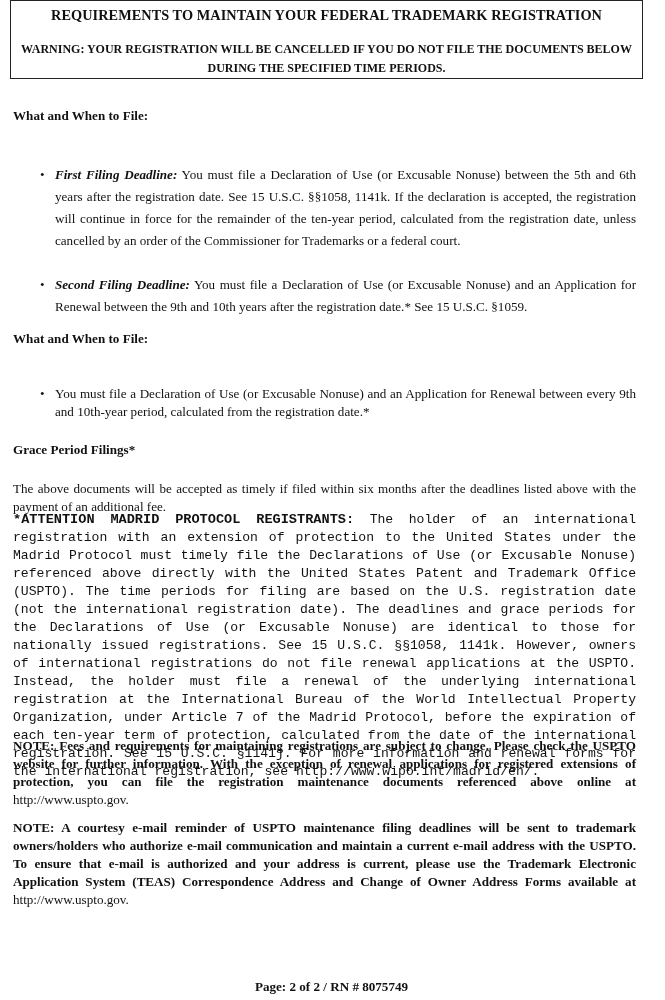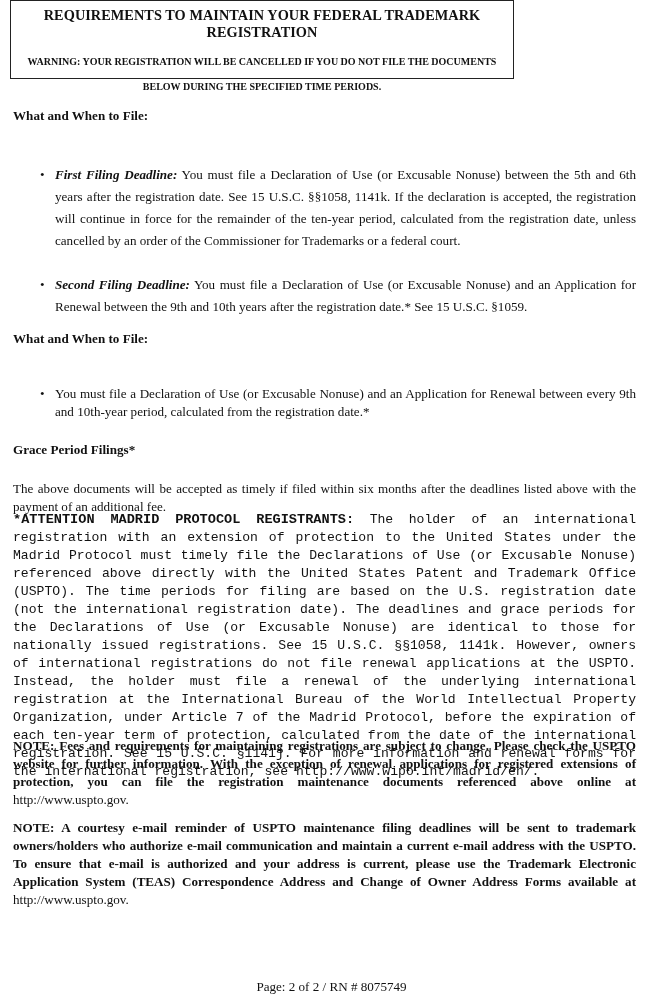--- a/index.html
+++ b/index.html
@@ -2,37 +2,37 @@
 <html><head>
 <meta charset="utf-8">
 <style>
   html, body { margin: 0; padding: 0; background: #ffffff; }
   body {
     width: 665px; height: 1000px; position: relative; overflow: hidden;
     font-family: "Liberation Serif", "DejaVu Serif", serif;
     color: #111111;
   }
   .header-box {
-    position: absolute; left: 10px; top: 0px; width: 504px; height: 79px;
+    position: absolute; left: 10px; top: 0px; width: 633px; height: 79px;
     border: 1.5px solid #222; box-sizing: border-box;
     text-align: center; font-weight: bold;
   }
   .header-title { font-size: 14.3px; margin-top: 6px; line-height: 17px; letter-spacing: 0.05px; }
-  .header-warning { font-size: 10px; margin-top: 8px; line-height: 25px; }
+  .header-warning { font-size: 12px; margin-top: 16px; line-height: 19px; }
   .block { position: absolute; left: 13px; width: 623px; font-size: 13.1px; }
   .heading { font-weight: bold; line-height: 17px; font-size: 13.1px; }
   .bullet-list { position: absolute; left: 40px; width: 596px; font-size: 13.1px; }
   .bullet { position: relative; padding-left: 15px; text-align: justify; }
   .bullet .dot { position: absolute; left: 0; top: 0; }
   .lh22 { line-height: 22px; }
   .lh18 { line-height: 18px; }
   .justify { text-align: justify; }
   .b { font-weight: bold; }
   .bi { font-weight: bold; font-style: italic; }
-  .footer { position: absolute; left: 0; width: 663px; top: 979px; text-align: center; font-size: 13.1px; }
+  .footer { position: absolute; left: 0; width: 663px; top: 979px; text-align: center; font-size: 13.1px; font-weight: bold; }
 </style>
 </head>
 <body>
 
 <div class="header-box">
   <div class="header-title">REQUIREMENTS TO MAINTAIN YOUR FEDERAL TRADEMARK REGISTRATION</div>
   <div class="header-warning">WARNING: YOUR REGISTRATION WILL BE CANCELLED IF YOU DO NOT FILE THE DOCUMENTS BELOW DURING THE SPECIFIED TIME PERIODS.</div>
 </div>
 
 <div class="block" style="top:107px;">

